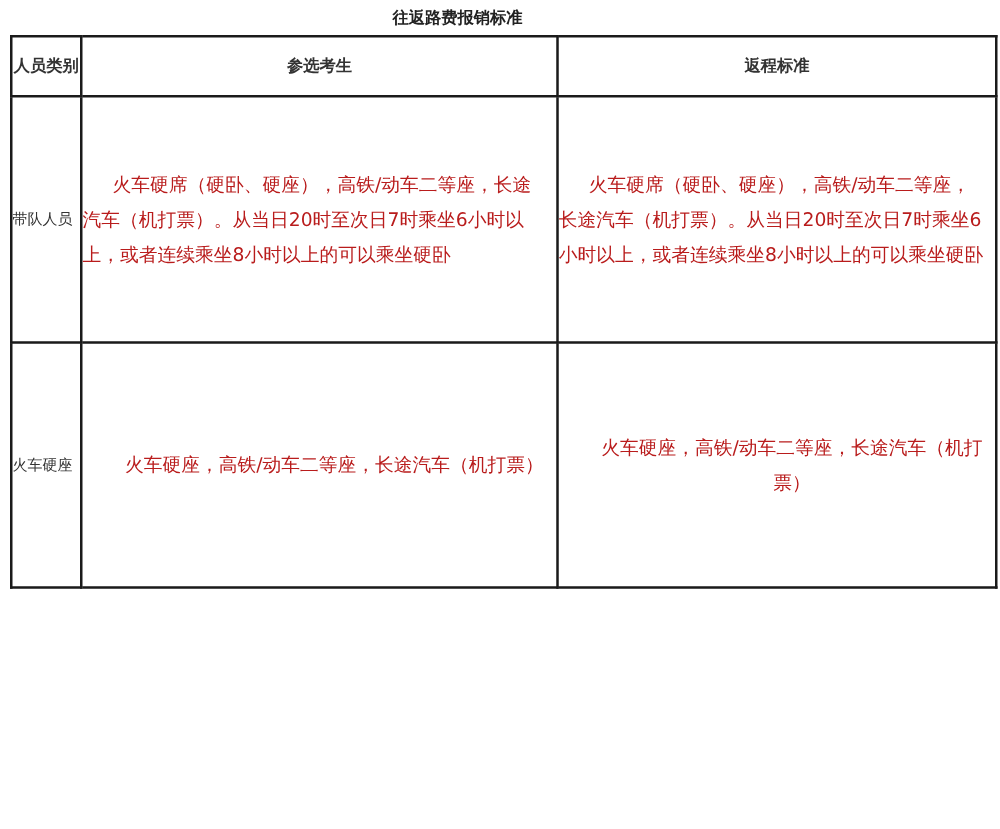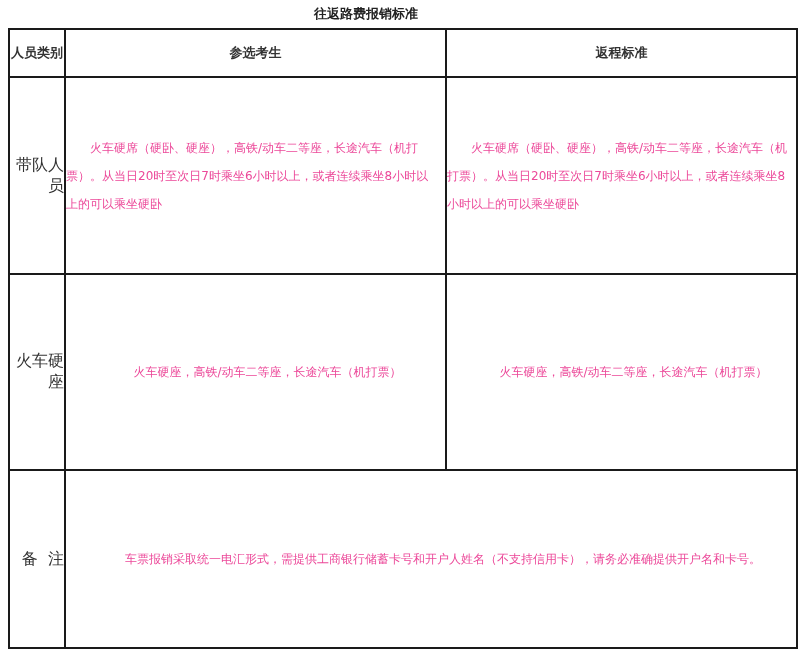--- a/index.html
+++ b/index.html
@@ -10,22 +10,22 @@
   table { position:absolute; left:8px; top:28px; width:788px; border-collapse:collapse;
           table-layout:fixed; }
   td, th { border:2px solid #1a1a1a; padding:0; font-size:13px; }
   col.c0 { width:56px; }
   col.c1 { width:381px; }
   col.c2 { width:351px; }
   th { height:46px; font-weight:bold; color:#333; text-align:center; }
   tr.r1 td { height:195px; }
   tr.r2 td { height:194px; }
   tr.r3 td { height:176px; }
-  td.label { text-align:right; font-size:16px; color:#333; }
-  td.content { vertical-align:middle; line-height:28px; color:#ec4899; font-size:12px; }
+  td.label { text-align:left; font-size:12px; color:#333; }
+  td.content { vertical-align:middle; line-height:28px; color:#b91c1c; font-size:15px; }
   .indent { padding-left:24px;text-align:center; }
   .wrap { padding-right:8px; }
   .r1 .content { text-indent:24px; padding-left:0; }
 </style>
 </head>
 <body>
 
 <div class="title">往返路费报销标准</div>
 
 <table>
@@ -43,18 +43,14 @@
   <tr class="r1">
     <td class="label">带队人员</td>
     <td class="content wrap">火车硬席（硬卧、硬座），高铁/动车二等座，长途汽车（机打票）。从当日20时至次日7时乘坐6小时以上，或者连续乘坐8小时以上的可以乘坐硬卧</td>
     <td class="content wrap">火车硬席（硬卧、硬座），高铁/动车二等座，长途汽车（机打票）。从当日20时至次日7时乘坐6小时以上，或者连续乘坐8小时以上的可以乘坐硬卧</td>
   </tr>
   <tr class="r2">
     <td class="label">火车硬座</td>
     <td class="content indent">火车硬座，高铁/动车二等座，长途汽车（机打票）</td>
     <td class="content indent">火车硬座，高铁/动车二等座，长途汽车（机打票）</td>
   </tr>
-  <tr class="r3">
-    <td class="label" style="white-space:pre;">备  注</td>
-    <td class="content indent" colspan="2">车票报销采取统一电汇形式，需提供工商银行储蓄卡号和开户人姓名（不支持信用卡），请务必准确提供开户名和卡号。</td>
-  </tr>
 </tbody>
   </table>
 
 </body></html>

